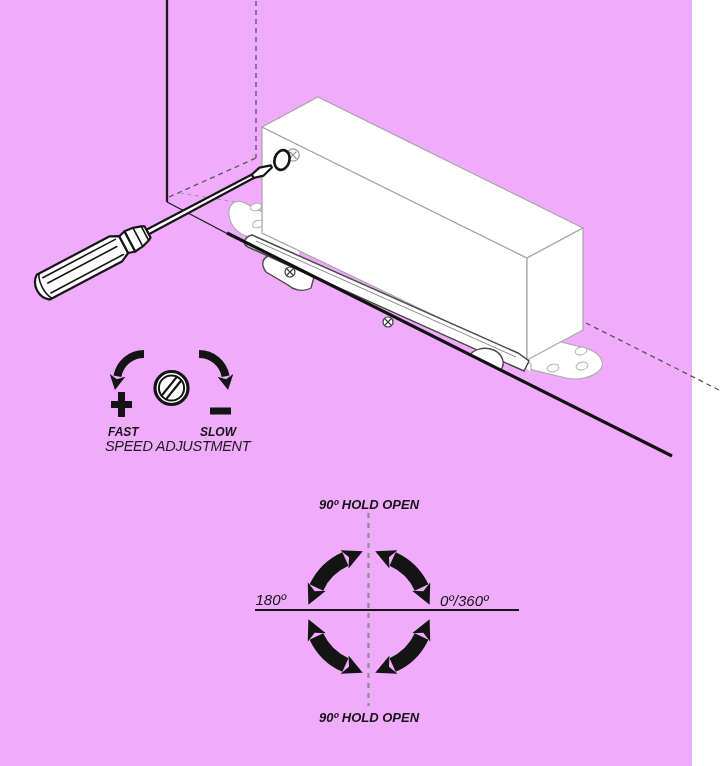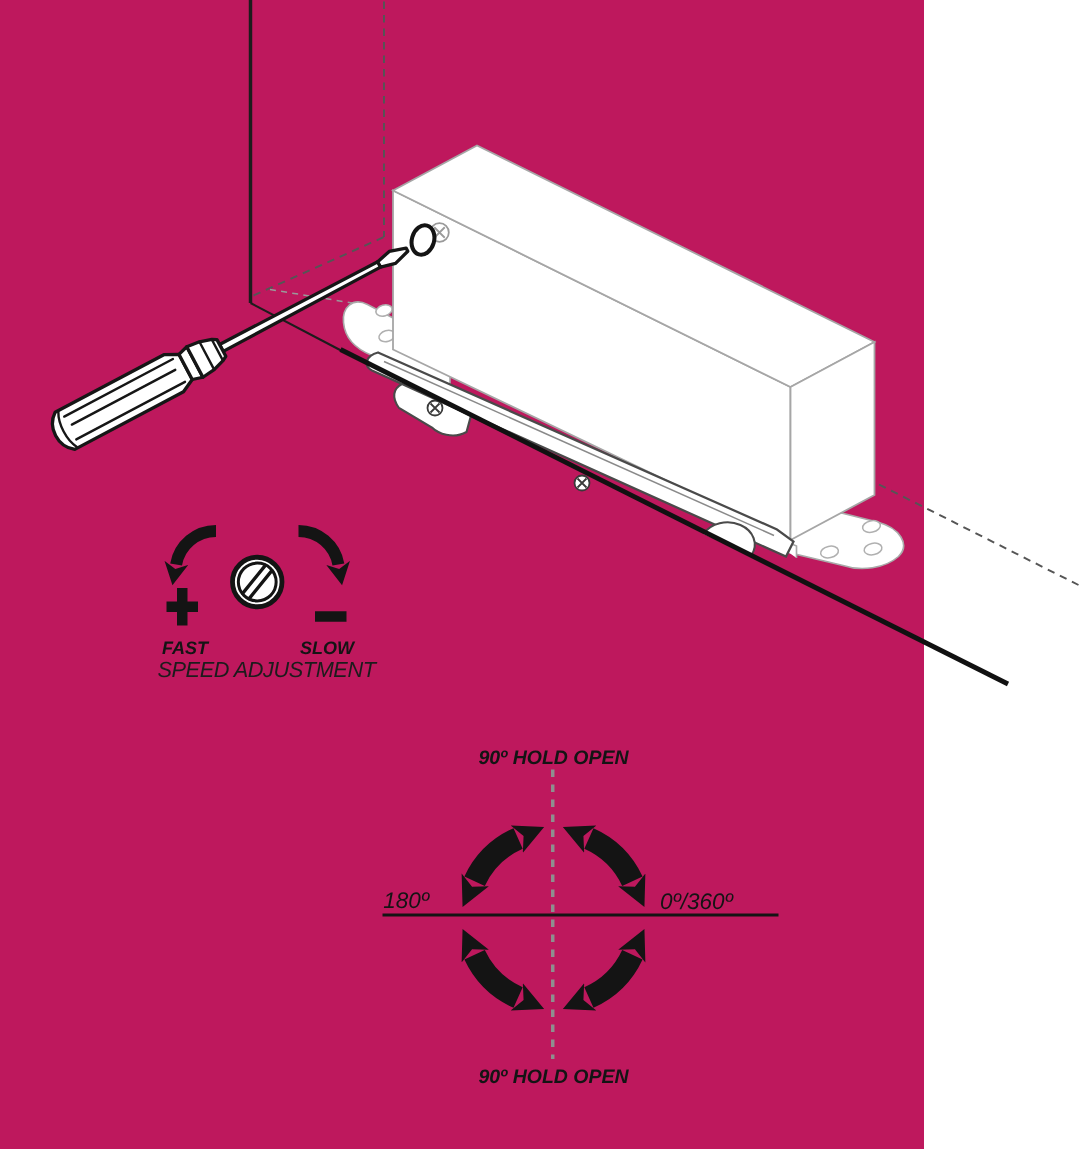--- a/index.html
+++ b/index.html
@@ -5,23 +5,23 @@
   html, body {
     margin: 0;
     padding: 0;
     background: #ffffff;
     width: 720px;
     height: 766px;
     overflow: hidden;
   }
   .stage {
     position: relative;
-    width: 616px;
+    width: 692px;
     height: 766px;
-    background: #be185d;
+    background: #f0abfc;
   }
   svg { display: block; }
   .door-edge  { stroke: #1c1c1c; stroke-width: 2.3; fill: none; }
   .door-thin  { stroke: #1c1c1c; stroke-width: 1.4; fill: none; }
   .door-thick { stroke: #111111; stroke-width: 3.2; fill: none; }
   .dash-dark  { stroke: #555555; stroke-width: 1.3; fill: none; stroke-dasharray: 5 4; }
   .dash-faint { stroke: #9a9a9a; stroke-width: 1;   fill: none; stroke-dasharray: 4 3.5; }
   .box-line   { stroke: #a6a6a6; stroke-width: 1.2; fill: #ffffff; }
   .plate-line { stroke: #a9a9a9; stroke-width: 1.1; fill: #ffffff; }
   .hole-ell   { stroke: #b0b0b0; stroke-width: 1;   fill: #ffffff; }

